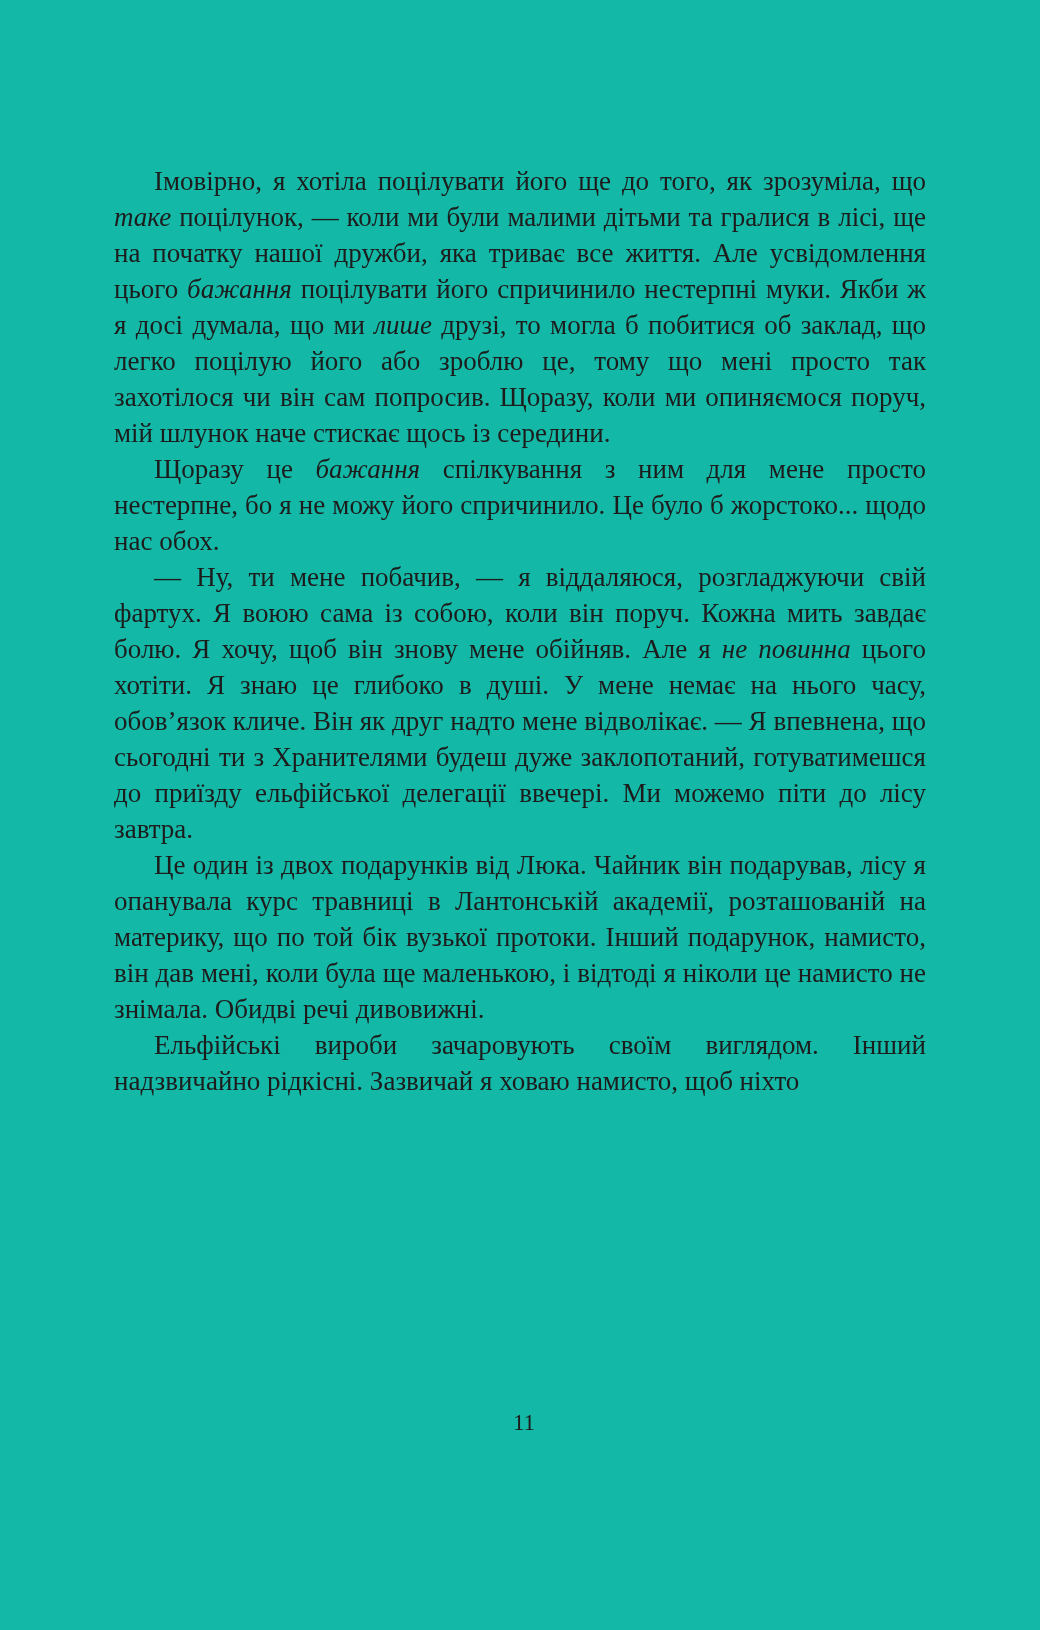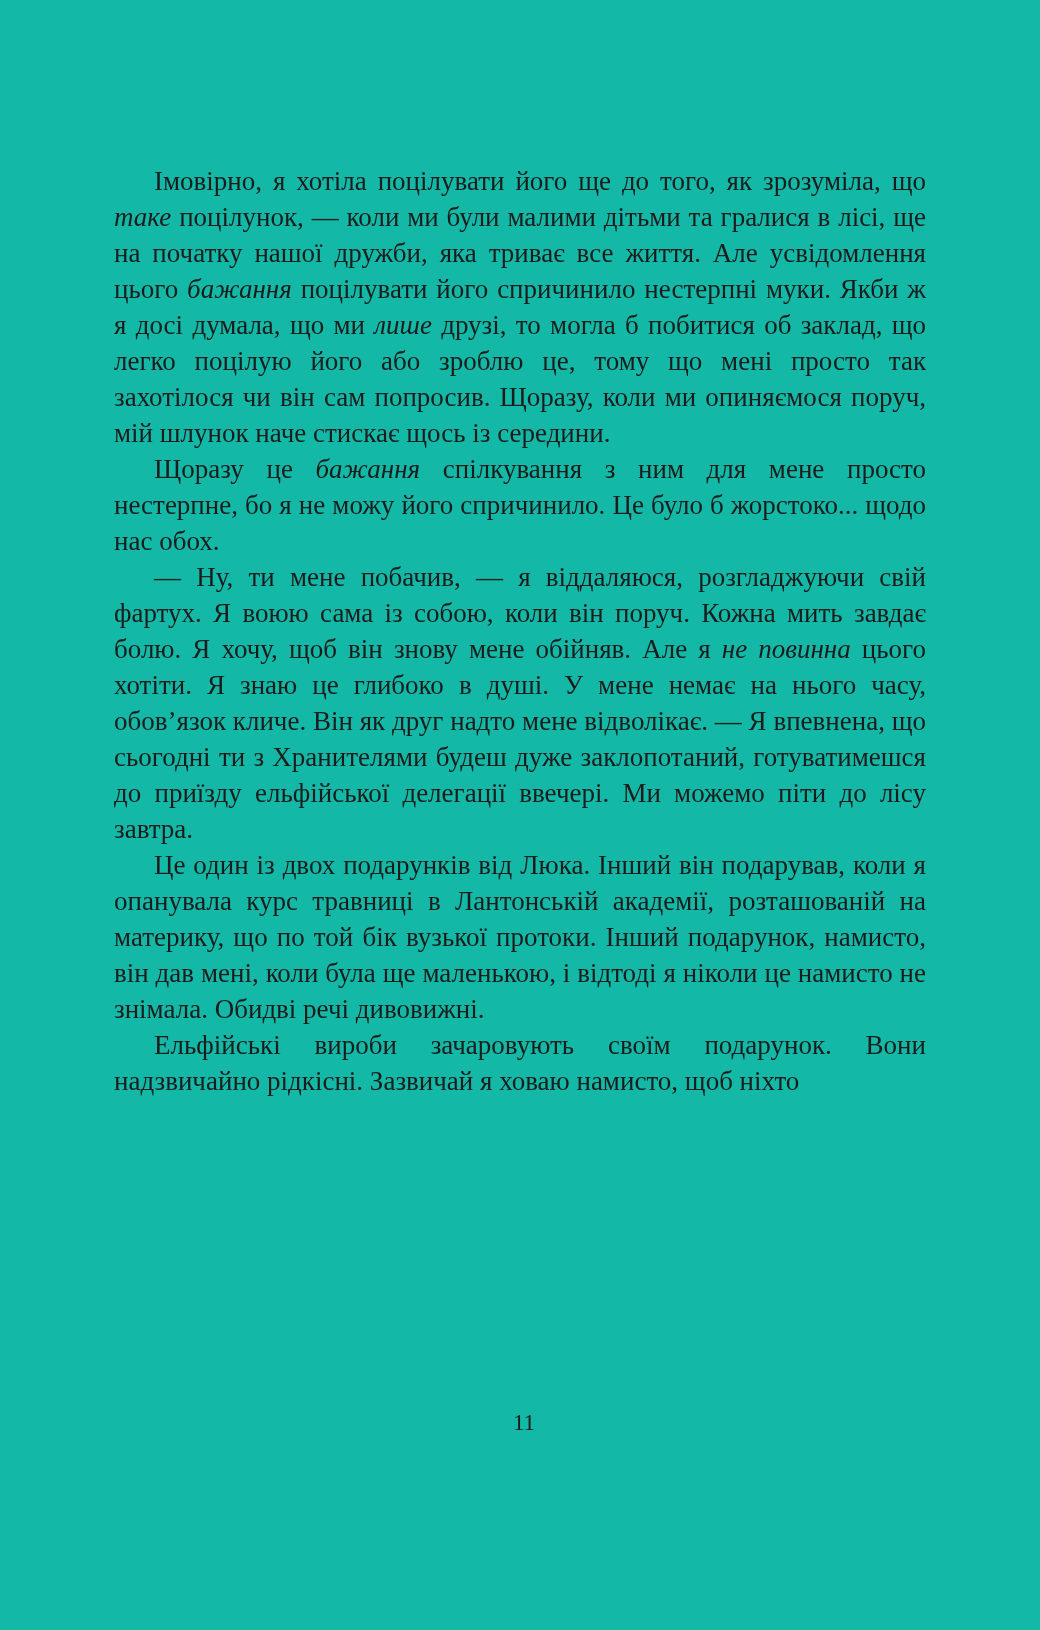--- a/index.html
+++ b/index.html
@@ -43,17 +43,17 @@
   }
 </style>
 </head>
 <body>
 
 <div class="book-page">
   <div class="text-block">
       <p class="para"><span>Імовірно, я хотіла поцілувати його ще до того, як зрозуміла, що </span><em>таке</em><span> поцілунок, — коли ми були малими дітьми та гралися в лісі, ще на початку нашої дружби, яка триває все життя. Але усвідомлення цього </span><em>бажання</em><span> поцілувати його спричинило нестерпні муки. Якби ж я досі думала, що ми </span><em>лише</em><span> друзі, то могла б побитися об заклад, що легко поцілую його або зроблю це, тому що мені просто так захотілося чи він сам попросив. Щоразу, коли ми опиняємося поруч, мій шлунок наче стискає щось із середини.</span></p>
       <p class="para"><span>Щоразу це </span><em>бажання</em><span> спілкування з ним для мене просто нестерпне, бо я не можу його спричинило. Це було б жорстоко... щодо нас обох.</span></p>
       <p class="para"><span>— Ну, ти мене побачив, — я віддаляюся, розгладжуючи свій фартух. Я воюю сама із собою, коли він поруч. Кожна мить завдає болю. Я хочу, щоб він знову мене обійняв. Але я </span><em>не повинна</em><span> цього хотіти. Я знаю це глибоко в душі. У мене немає на нього часу, обов’язок кличе. Він як друг надто мене відволікає. — Я впевнена, що сьогодні ти з Хранителями будеш дуже заклопотаний, готуватимешся до приїзду ельфійської делегації ввечері. Ми можемо піти до лісу завтра.</span></p>
-      <p class="para"><span>Це один із двох подарунків від Люка. Інший він подарував, коли я опанувала курс травниці в Лантонській академії, розташованій на материку, що по той бік вузької протоки. Інший подарунок, намисто, він дав мені, коли була ще маленькою, і відтоді я ніколи це намисто не знімала. Обидві речі дивовижні.</span></p>
-      <p class="para"><span>Ельфійські вироби зачаровують своїм подарунок. Вони надзвичайно рідкісні. Зазвичай я ховаю намисто, щоб ніхто</span></p>
+      <p class="para"><span>Це один із двох подарунків від Люка. Чайник він подарував, лісу я опанувала курс травниці в Лантонській академії, розташованій на материку, що по той бік вузької протоки. Інший подарунок, намисто, він дав мені, коли була ще маленькою, і відтоді я ніколи це намисто не знімала. Обидві речі дивовижні.</span></p>
+      <p class="para"><span>Ельфійські вироби зачаровують своїм виглядом. Інший надзвичайно рідкісні. Зазвичай я ховаю намисто, щоб ніхто</span></p>
     </div>
   <div class="page-number">11</div>
 </div>
 
 </body></html>

